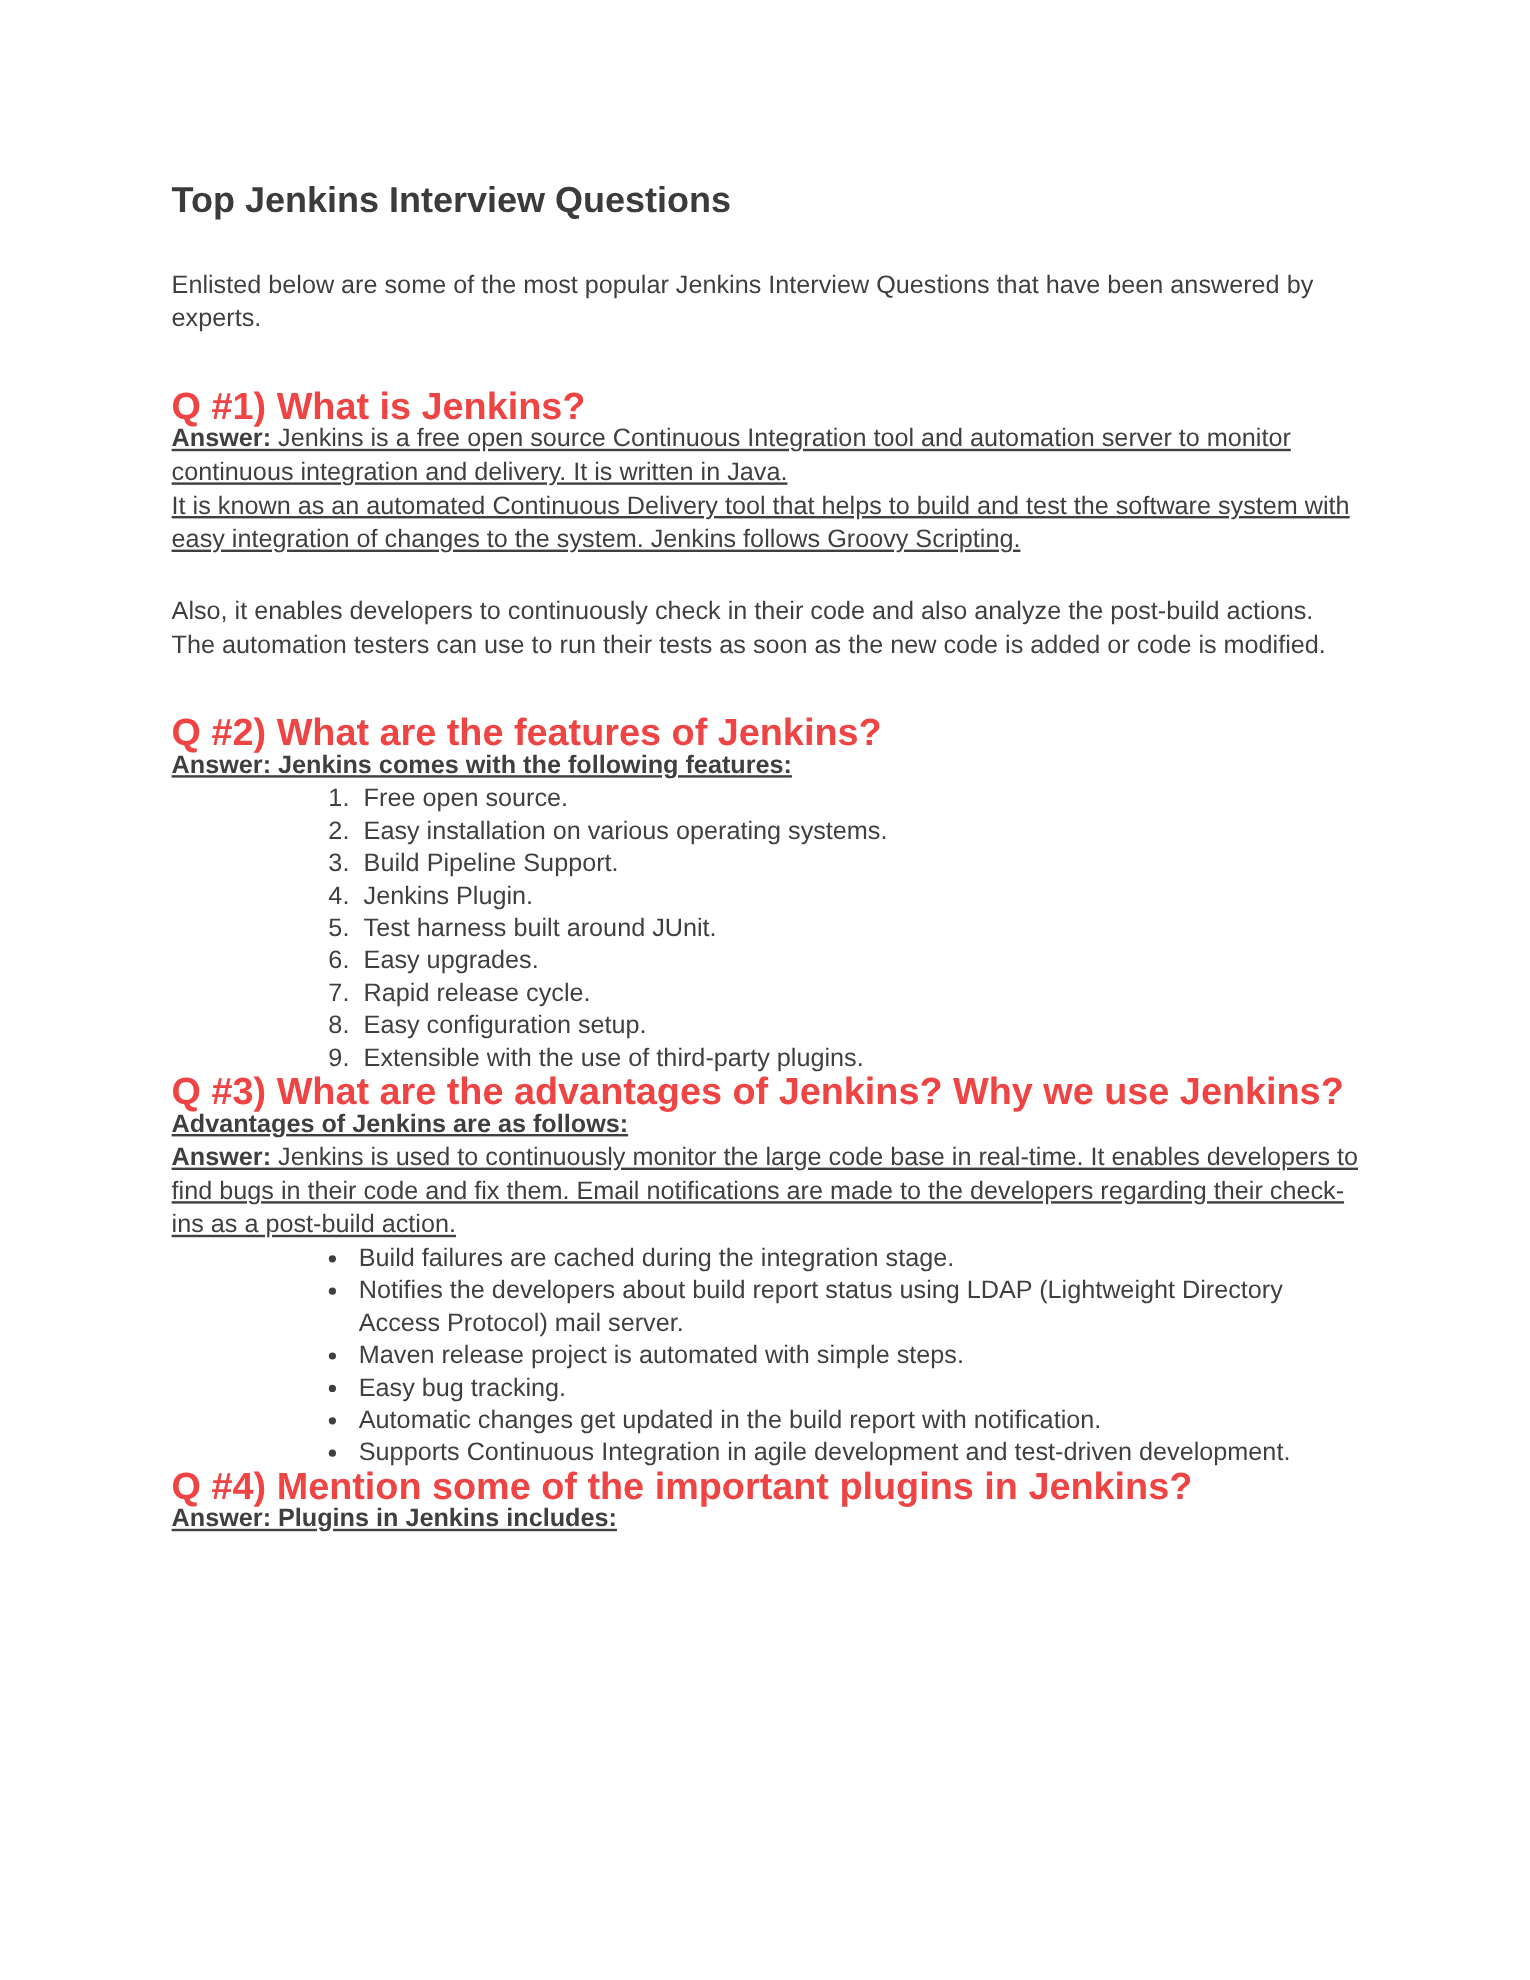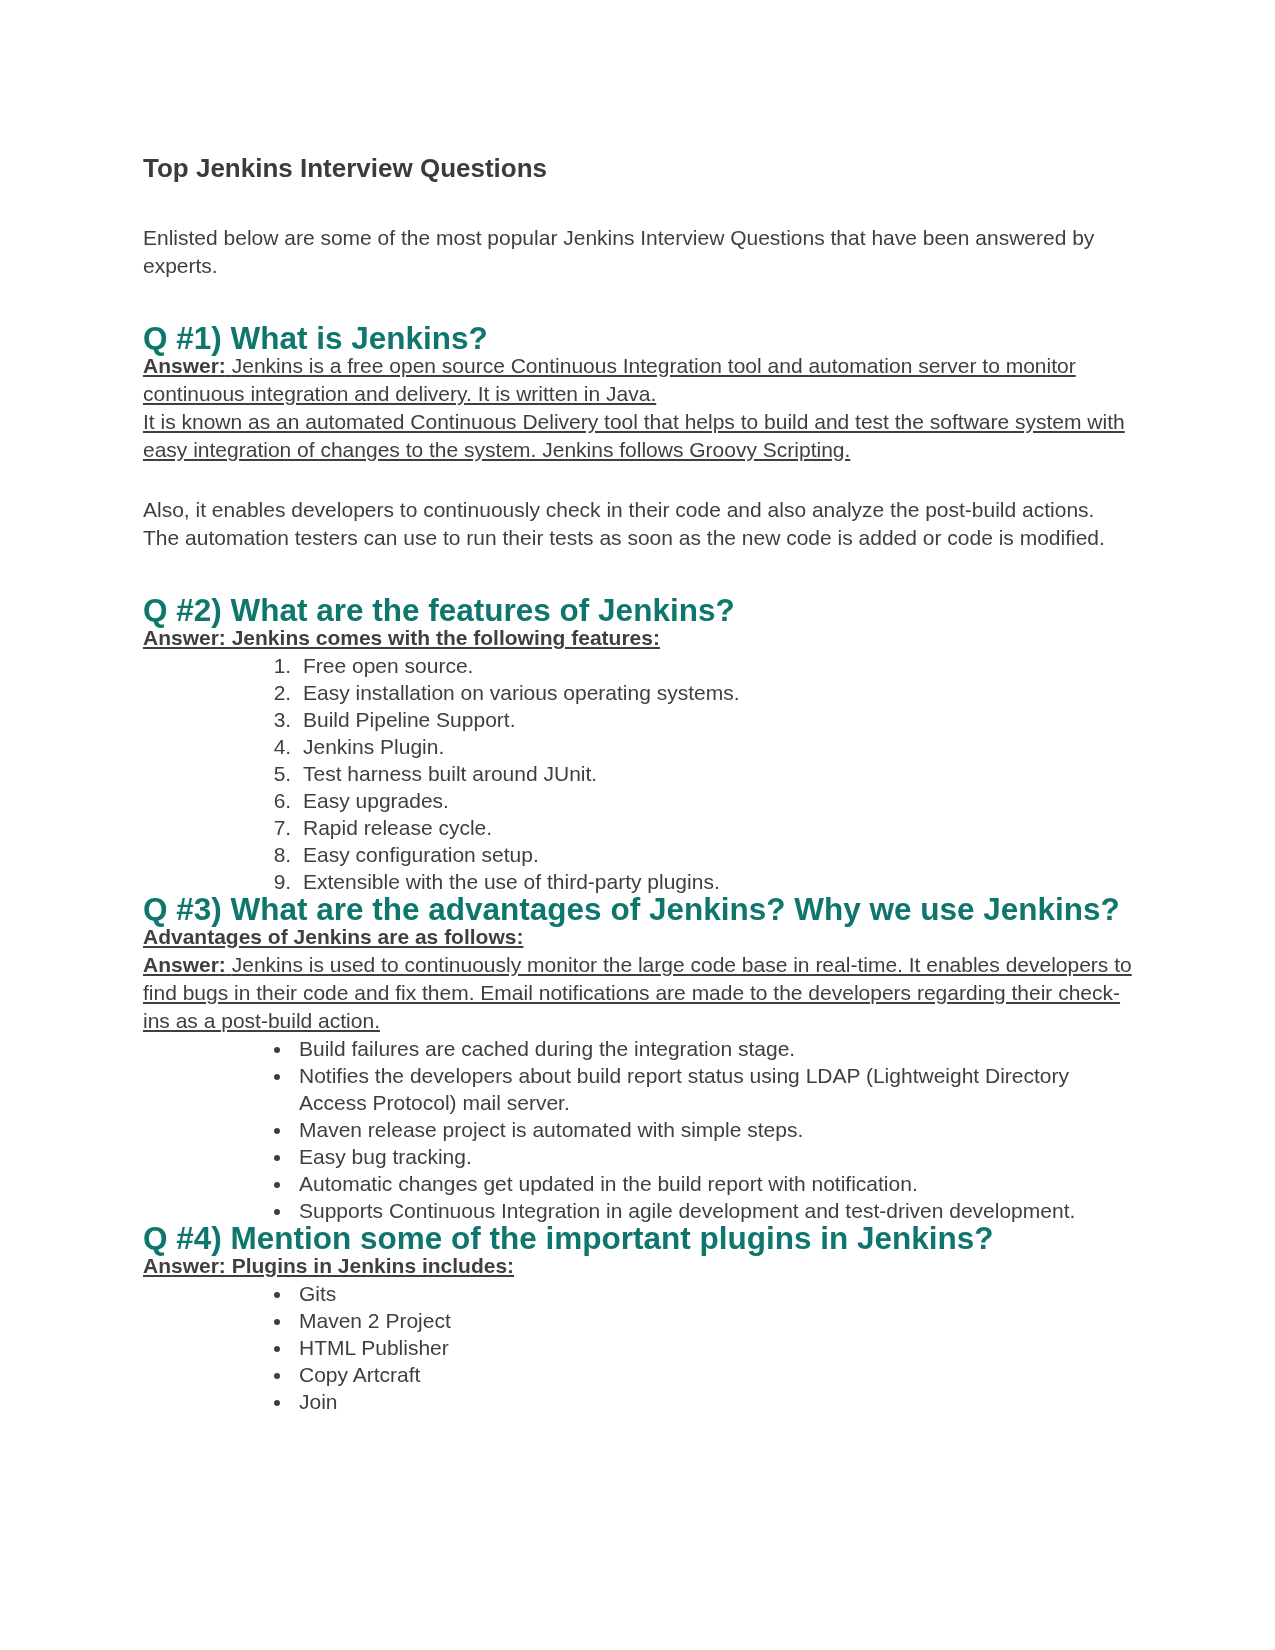--- a/index.html
+++ b/index.html
@@ -14,31 +14,31 @@
     background: #ffffff;
     box-sizing: border-box;
     padding: 150px 142px 0 143px;
     font-family: "Liberation Sans", "DejaVu Sans", sans-serif;
     color: #3f3f3f;
     font-size: 21px;
     line-height: 28px;
     overflow: hidden;
   }
   .doc-title {
-    font-size: 26px;
+    font-size: 30px;
     line-height: 36px;
     font-weight: bold;
     color: #3b3b3b;
     margin: 0 0 38px 0;
   }
   .intro {
     margin: 0 0 44px 0;
   }
   .q-heading {
-    color: #0f766e;
+    color: #ef4444;
     font-weight: bold;
     margin: 0;
   }
   p.answer {
     margin: 0;
     text-decoration: underline;
   }
   .bold {
     font-weight: bold;
   }
@@ -96,21 +96,14 @@
     <li>Build failures are cached during the integration stage.</li>
     <li>Notifies the developers about build report status using LDAP (Lightweight Directory Access Protocol) mail server.</li>
     <li>Maven release project is automated with simple steps.</li>
     <li>Easy bug tracking.</li>
     <li>Automatic changes get updated in the build report with notification.</li>
     <li>Supports Continuous Integration in agile development and test-driven development.</li>
   </ul>
 
   <h2 class="q-heading">Q #4) Mention some of the important plugins in Jenkins?</h2>
   <p class="answer bold">Answer: Plugins in Jenkins includes:</p>
-  <ul class="bullets">
-    <li>Gits</li>
-    <li>Maven 2 Project</li>
-    <li>HTML Publisher</li>
-    <li>Copy Artcraft</li>
-    <li>Join</li>
-  </ul>
 
 </div>
 
 </body></html>

